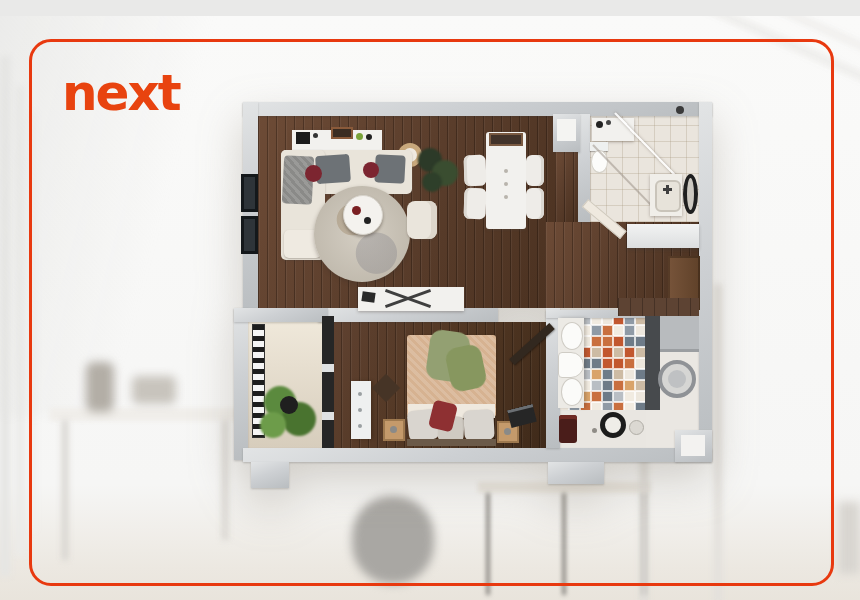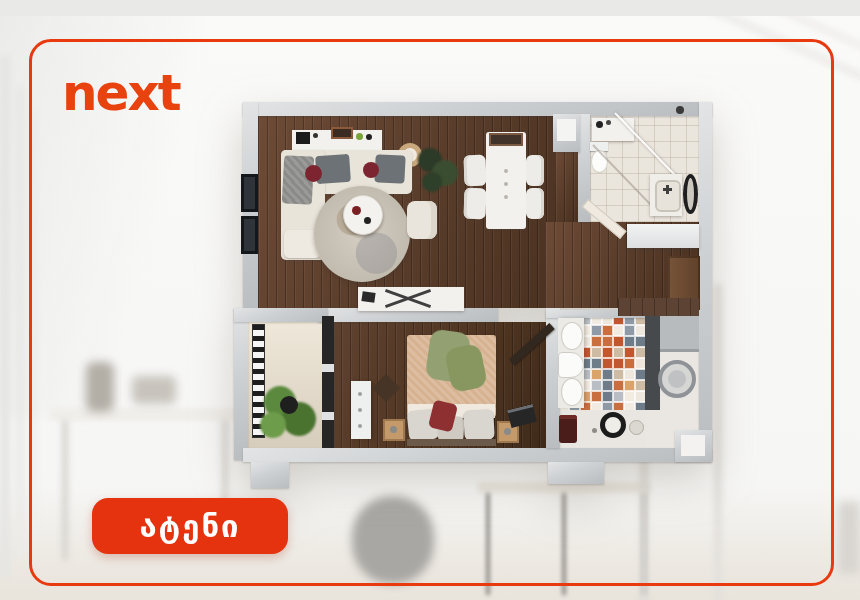--- a/index.html
+++ b/index.html
@@ -257,17 +257,14 @@
     <div class="abs r" style="left:592px;top:412px;width:5px;height:5px;background:#8f8c86;"></div>
 
   </div>
 
   <div class="border-overlay" style="border-color: rgb(232, 57, 15);"></div>
 
   <div class="logo" style="color: rgb(232, 67, 15);">
     <span class="l1">next</span>
   </div>
 
-  <div class="badge" style="background: rgb(229, 51, 15); color: rgb(255, 255, 255);">
-    <span>ატენი</span>
-  </div>
 
 </div>
 
 </body></html>

